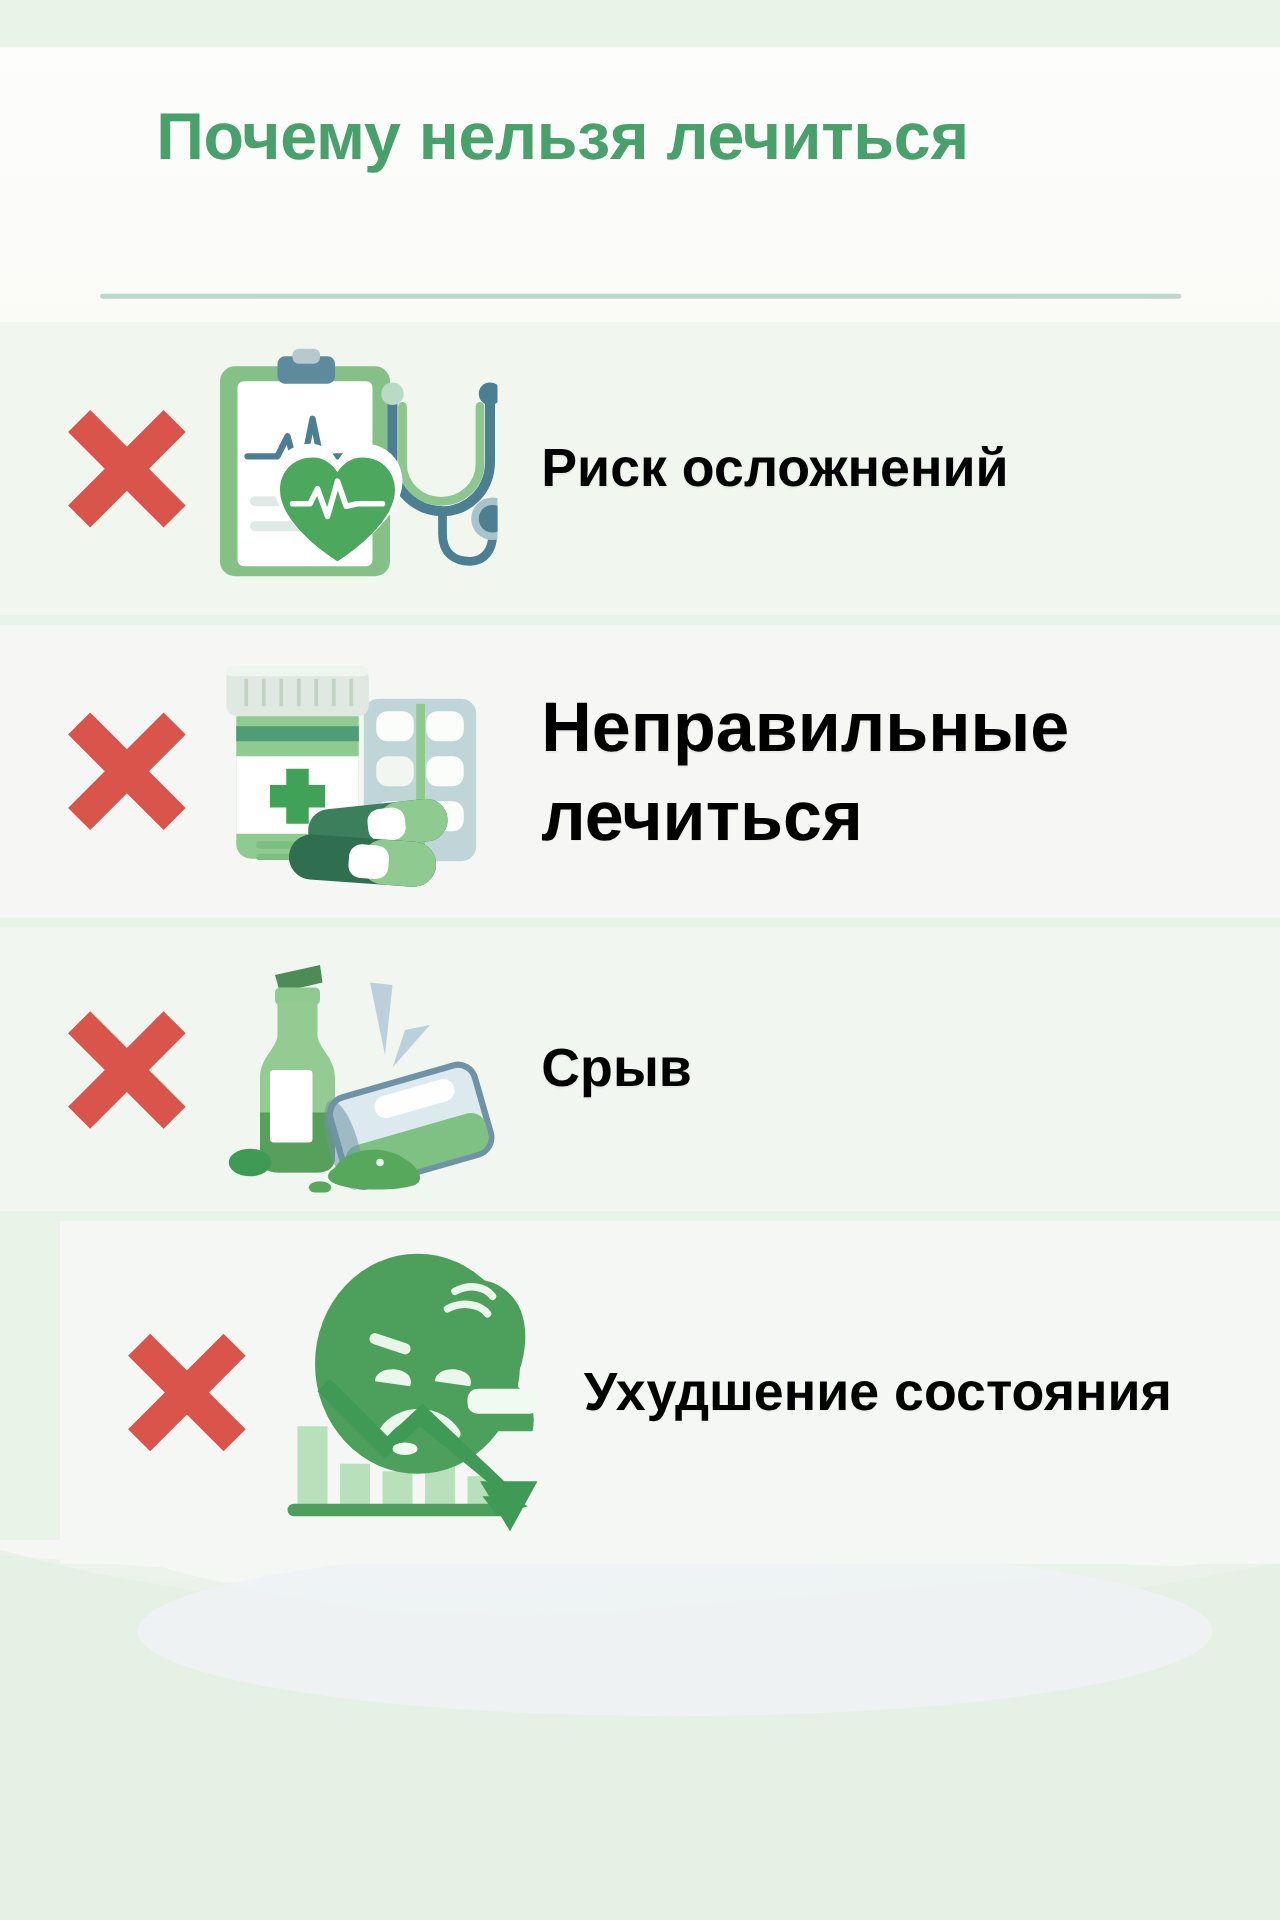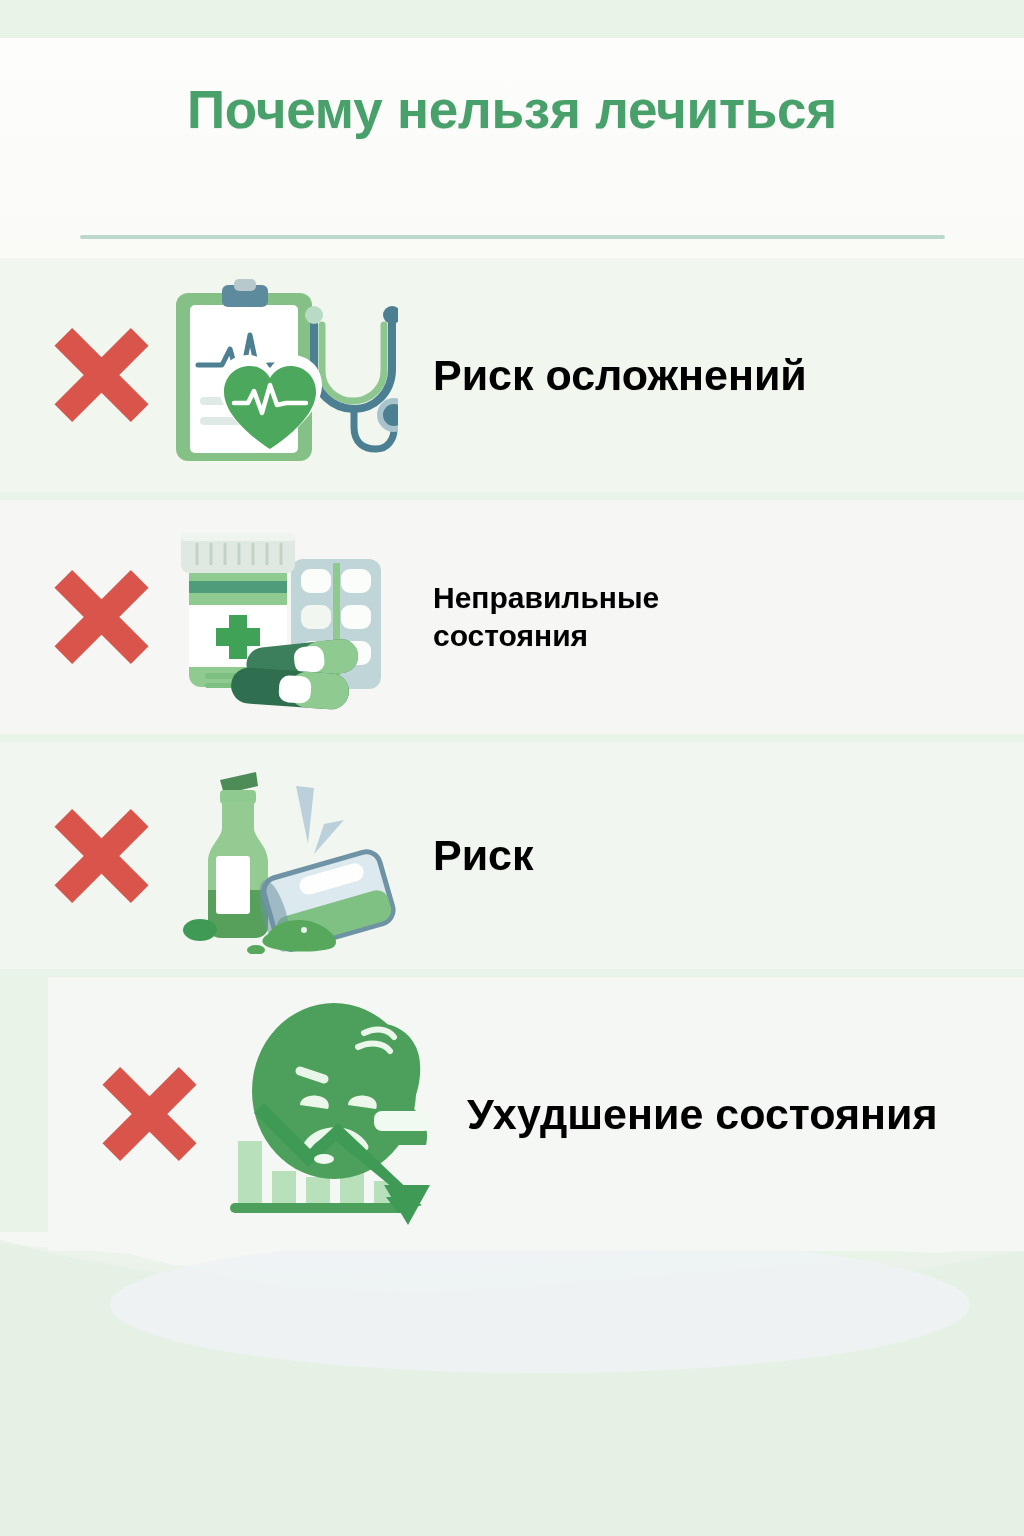--- a/index.html
+++ b/index.html
@@ -39,21 +39,21 @@
   .header {
     position: absolute;
     left: 0;
     top: 38px;
     width: 1024px;
     height: 220px;
     background: linear-gradient(180deg, #fdfdfb 0%, #fbfcf9 60%, #fafbf7 100%);
     z-index: 2;
     display: flex;
     flex-direction: column;
-    align-items: center;
+    align-items: flex-start;
   }
 
   .title {
     margin-top: 42px;
     width: 900px;
     text-align: center;
     font-size: 53px;
     line-height: 1.14;
     font-weight: 700;
     color: #48a06a;
@@ -130,21 +130,21 @@
   .label {
     flex: 1 1 auto;
     padding-left: 28px;
     font-size: 43px;
     font-weight: 700;
     line-height: 1.27;
     color: #000000;
     text-shadow: 0 1px 1px rgba(0,0,0,0.05);
   }
   .row.r1 .label { font-size: 43px; }
-  .row.r2 .label { font-size: 30px; }
+  .row.r2 .label { font-size: 56px; }
   .row.r3 .label { font-size: 43px; }
   .row.r4 .label { font-size: 43px; padding-left: 14px; }
 
   .label-line { display: block; }
 </style>
 </head>
 <body>
 
 <div class="poster">
 
@@ -250,21 +250,21 @@
           </g>
           <g transform="rotate(4 132 170)">
             <rect x="66" y="152" width="118" height="36" rx="18" fill="#2f6e4e"></rect>
             <rect x="124" y="152" width="60" height="36" rx="18" fill="#8fcb90"></rect>
             <rect x="114" y="157" width="32" height="27" rx="10" fill="#ffffff"></rect>
           </g>
         </svg>
       </div>
       <div class="label">
         <span class="label-line">Неправильные</span>
-        <span class="label-line">состояния</span>
+        <span class="label-line">лечиться</span>
       </div>
     </div>
 
     <div class="row r3">
       <div class="xmark"></div>
       <div class="icon-slot">
         <svg width="232" height="196" viewBox="0 0 232 196">
 
           <path d="M56,22 L92,14 L94,28 L60,36 Z" fill="#4d8b57"></path>
           <rect x="56" y="32" width="36" height="14" rx="4" fill="#8fcb90"></rect>
@@ -286,21 +286,21 @@
           </g>
 
           <path d="M104,176 C114,160 142,158 158,168 C172,176 176,186 168,190
                    C150,196 112,194 102,188 C96,184 98,180 104,176 Z" fill="#57a85d"></path>
           <ellipse cx="36" cy="172" rx="17" ry="11" fill="#3f9a55"></ellipse>
           <ellipse cx="92" cy="192" rx="9" ry="5" fill="#57a85d"></ellipse>
           <circle cx="140" cy="172" r="3" fill="#eaf6ea"></circle>
         </svg>
       </div>
       <div class="label">
-        <span class="label-line">Риск</span>
+        <span class="label-line">Срыв</span>
       </div>
     </div>
 
     <div class="row r4">
       <div class="xmark"></div>
       <div class="icon-slot">
         <svg width="240" height="230" viewBox="0 0 240 230">
 
           <rect x="30" y="142" width="24" height="64" fill="#b8e0bb"></rect>
           <rect x="64" y="172" width="24" height="34" fill="#b8e0bb"></rect>

